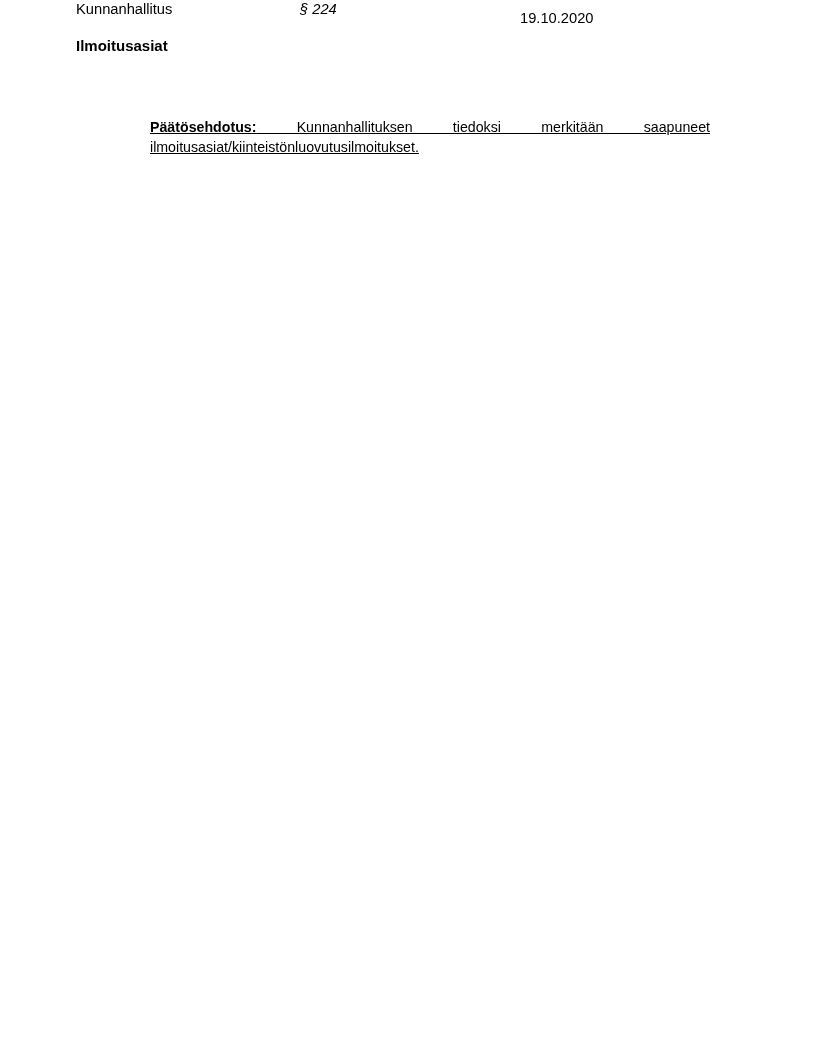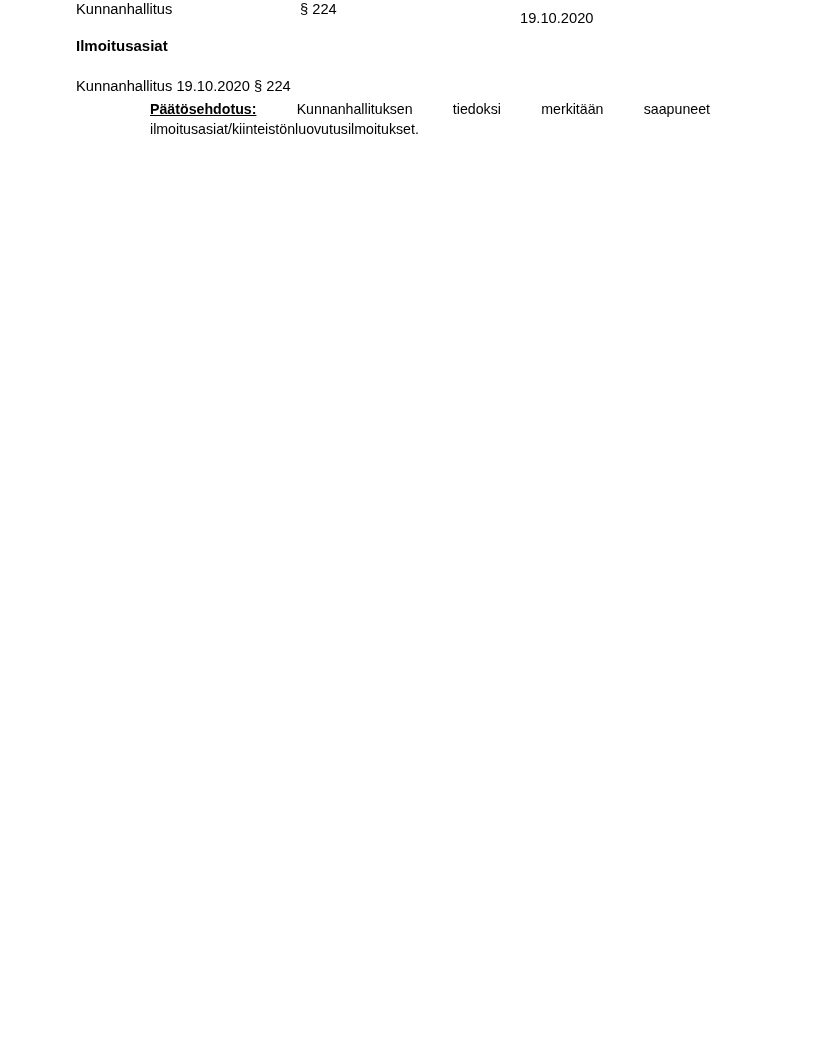--- a/index.html
+++ b/index.html
@@ -35,20 +35,21 @@
   }
   .header-organ {
     position: absolute;
     left: 0px;
     top: 0px;
   }
   .header-section {
     position: absolute;
     left: 224px;
     top: 0px;
+    font-style: italic;
   }
   .header-date {
     position: absolute;
     left: 444px;
     top: 9px;
   }
   .doc-title {
     position: absolute;
     top: 36px;
     left: 76px;
@@ -65,21 +66,22 @@
   }
   .body-block {
     position: absolute;
     left: 150px;
     width: 560px;
     font-size: 14.2px;
     line-height: 19.5px;
     text-align: justify;
   }
   .block-proposal {
-    top: 100px;
+    top: 118px;
+    text-decoration: underline;
   }
   .block-decision {
     top: 170px;
   }
   .lead-label {
     font-weight: bold;
     text-decoration: underline;
   }
   .body-text {
     font-weight: normal;
@@ -91,20 +93,19 @@
 <div class="page">
 
   <div class="header-row">
     <span class="header-organ">Kunnanhallitus</span>
     <span class="header-section">§ 224</span>
     <span class="header-date">19.10.2020</span>
   </div>
 
   <div class="doc-title">Ilmoitusasiat</div>
 
-  <div class="subheading">Kunnanhallitus 19.10.2020 § 224</div>
 
   <div class="body-block block-proposal">
     <span class="lead-label">Päätösehdotus:</span><span class="body-text"> Kunnanhallituksen tiedoksi merkitään saapuneet ilmoitusasiat/kiinteistönluovutusilmoitukset.</span>
   </div>
 
 
 </div>
 
 </body></html>

